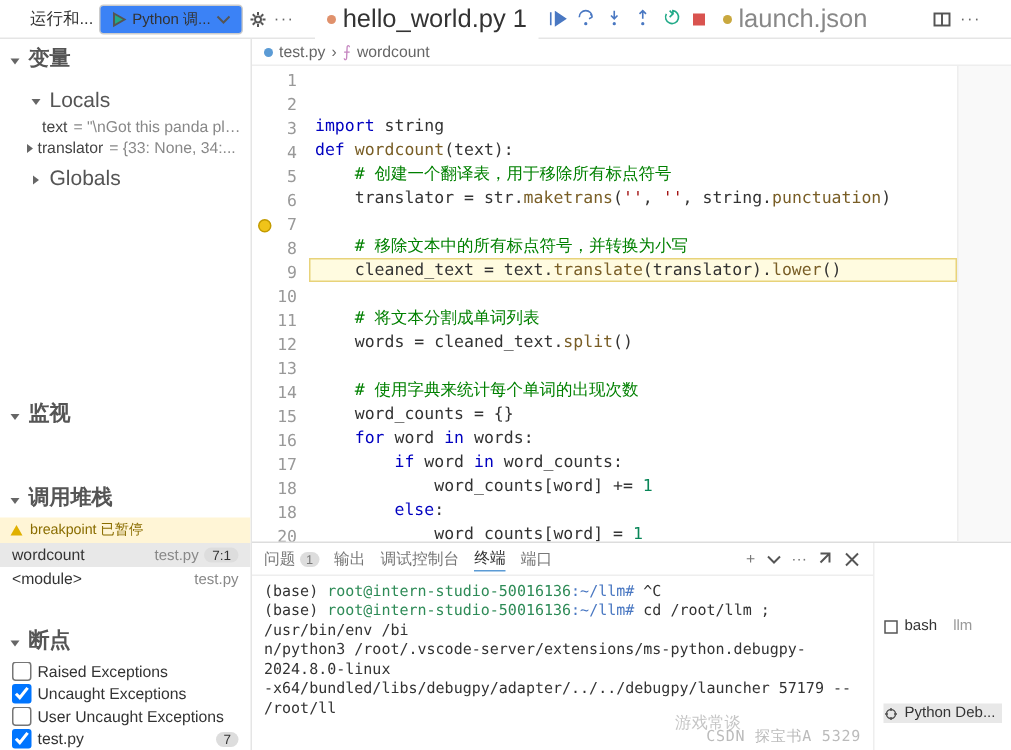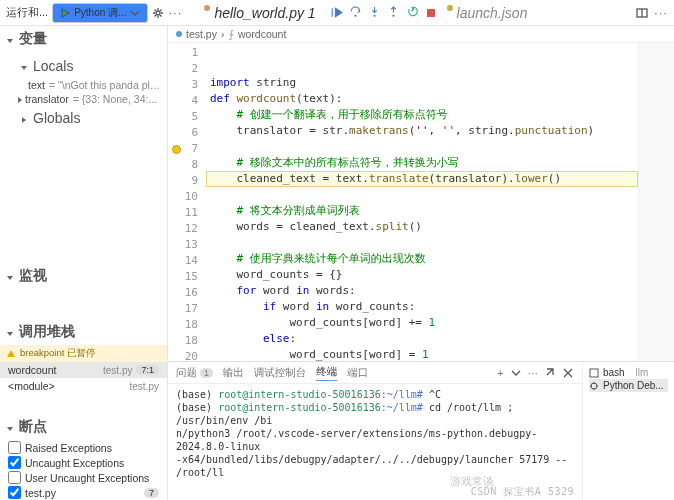--- a/index.html
+++ b/index.html
@@ -1,21 +1,21 @@
 <!DOCTYPE html>
 <html><head>
 <meta charset="utf-8">
 <style>
 * { margin: 0; padding: 0; box-sizing: border-box; }
 body { font-family: -apple-system, "Segoe UI", sans-serif; font-size: 11px; color: #333; background: #fff; width: 674px; height: 500px; overflow: hidden; display: flex; flex-direction: column; }
-.top-bar { display: flex; align-items: center; height: 26px; border-bottom: 1px solid #e5e5e5; padding: 0 6px; gap: 6px; }
+.top-bar { display: flex; align-items: center; height: 26px; border-bottom: 1px solid #e5e5e5; padding: 0 20px; gap: 6px; }
 .tb-left { display: flex; align-items: center; gap: 4px; }
 .tb-btn { padding: 2px 6px; border: 1px solid #ccc; border-radius: 3px; font-size: 10px; background: #3b82f6; display: flex; align-items: center; gap: 3px; cursor: pointer; }
 .tab-group { display: flex; align-items: center; gap: 2px; margin-left: 8px; }
-.editor-tab { display: flex; align-items: flex-start; gap: 4px; padding: 3px 8px; font-size: 14px; cursor: pointer; border-radius: 3px 3px 0 0; font-style: italic; }
+.editor-tab { display: flex; align-items: center; gap: 4px; padding: 3px 8px; font-size: 17px; cursor: pointer; border-radius: 3px 3px 0 0; }
 .editor-tab.active { background: #fff; }
 .editor-tab .dot { width: 6px; height: 6px; border-radius: 50%; background: #e0916c; }
 .editor-tab .dot.blue { background: #5b9bd5; }
 .debug-icons { display: flex; align-items: center; gap: 6px; margin-left: 4px; }
 .debug-icons svg { cursor: pointer; }
 .tb-right { margin-left: auto; display: flex; gap: 6px; }
 .main { flex: 1; display: flex; overflow: hidden; }
 .sidebar { width: 168px; border-right: 1px solid #e5e5e5; display: flex; flex-direction: column; font-size: 11px; overflow: hidden; }
 .panel-header { padding: 4px 8px; font-size: 14px; color: #555; display: flex; align-items: center; gap: 4px; cursor: pointer; }
 .panel-header.bold { font-weight: 600; }
@@ -52,21 +52,21 @@
 .term-main { flex: 1; display: flex; flex-direction: column; }
 .term-tabs { display: flex; align-items: center; padding: 0 8px; height: 22px; border-bottom: 1px solid #eee; gap: 10px; font-size: 10.5px; color: #777; }
 .term-tab { cursor: pointer; display: flex; align-items: center; gap: 3px; }
 .term-tab.active { color: #333; border-bottom: 1px solid #5b9bd5; padding-bottom: 1px; }
 .badge-sm { background: #ddd; border-radius: 7px; padding: 0 4px; font-size: 8.5px; }
 .term-right { margin-left: auto; display: flex; gap: 6px; }
 .term-body { flex: 1; padding: 4px 8px; font-family: Consolas, monospace; font-size: 10px; line-height: 13px; overflow: hidden; position: relative; }
 .term-body .prompt { color: #2e8b57; }
 .term-body .path { color: #4a78c2; }
 .term-side { width: 92px; border-left: 1px solid #eee; padding: 4px 6px; font-size: 10px; }
-.term-side-item { display: flex; align-items: center; gap: 4px; padding: 1px 0; cursor: pointer; }
+.term-side-item { display: flex; align-items: center; gap: 4px; padding: 1px 0; cursor: pointer; margin-top: 45px; }
 .term-side-item.sel { background: #e8e8e8; }
 .watermark { position: absolute; right: 8px; bottom: 2px; font-size: 10px; color: rgba(120,120,120,.5); letter-spacing: .5px; pointer-events: none; }
 .watermark2 { position: absolute; right: 88px; bottom: 12px; font-size: 11px; color: rgba(90,90,90,.35); pointer-events: none; }
 svg { display: block; }
 .chev::before { content: ''; display: inline-block; width: 0; height: 0; border-left: 4px solid #666; border-top: 3px solid transparent; border-bottom: 3px solid transparent; margin-right: 3px; transform: rotate(90deg); }
 .chev.closed::before { transform: none; }
 .spacer { flex: 1; }
 .icon-sm { width: 12px; height: 12px; stroke: #555; fill: none; stroke-width: 1.3; }
 </style>
 </head>

